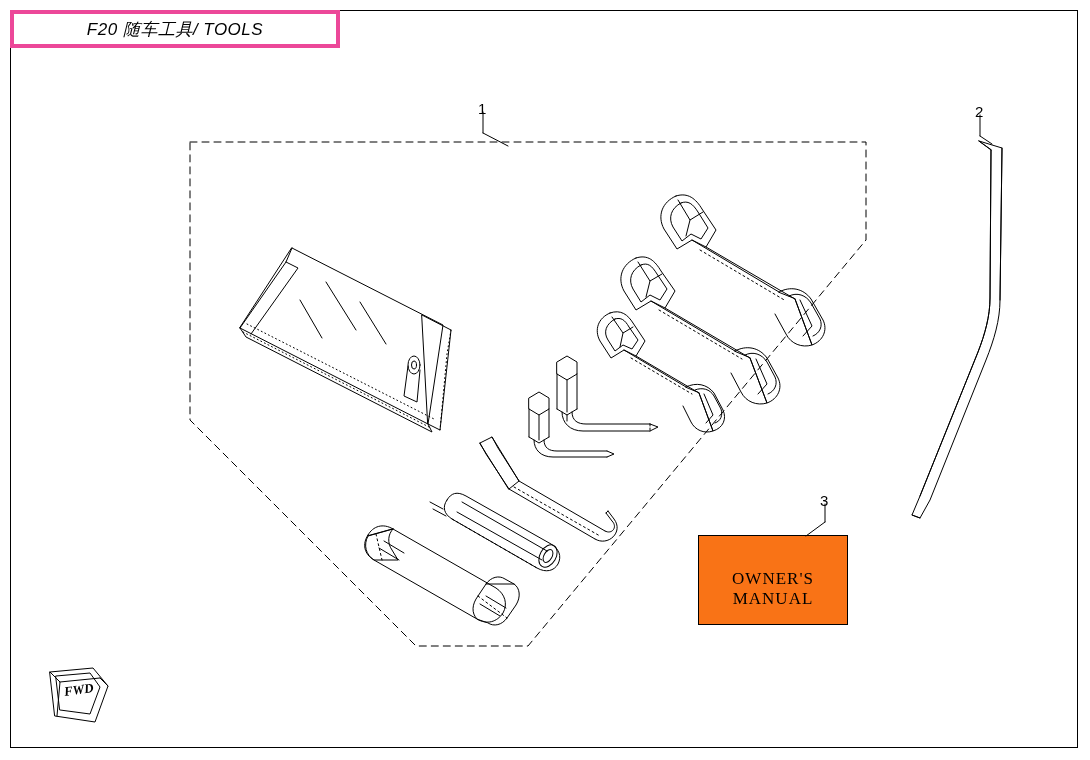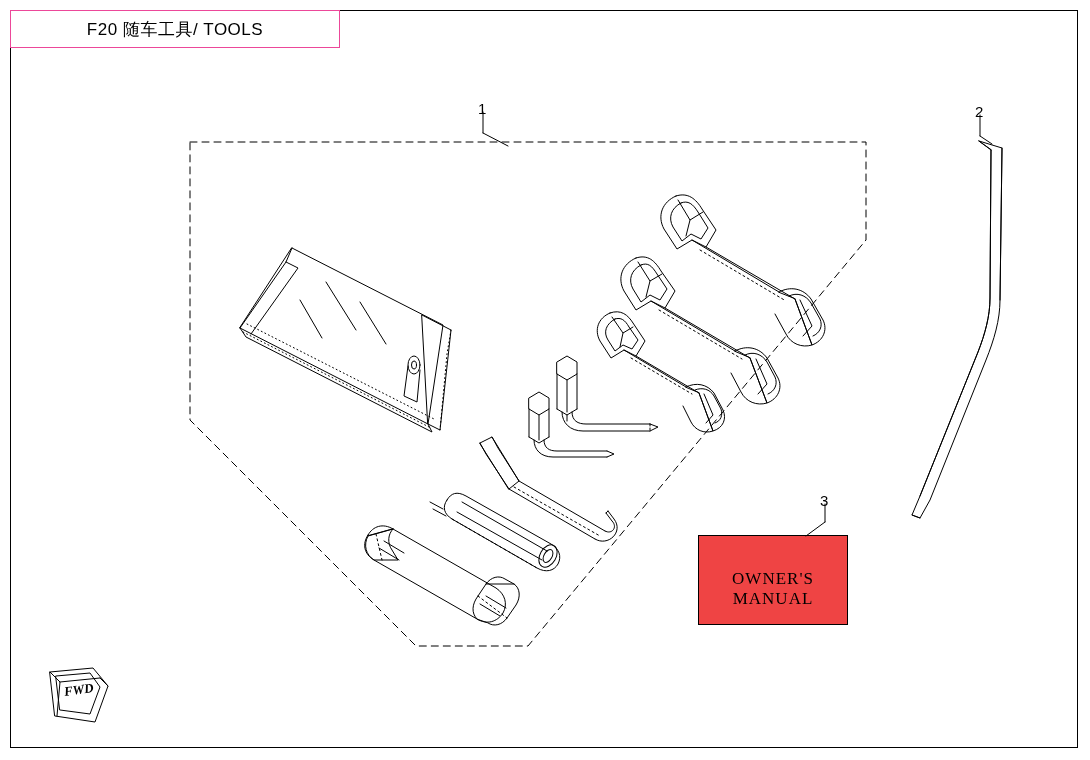--- a/index.html
+++ b/index.html
@@ -25,26 +25,27 @@
     height: 738px;
     border: 1px solid #000;
     box-sizing: border-box;
   }
   #title-box {
     position: absolute;
     left: 10px;
     top: 10px;
     width: 330px;
     height: 38px;
-    border: 1px solid #ec4899;
+    border: 4px solid #ec4899;
     box-sizing: border-box;
     background: #fff;
     display: flex;
     align-items: center;
     justify-content: center;
+    font-style: italic;
   }
   #title-text {
     font-size: 17px;
     letter-spacing: 0.5px;
     color: #000;
     white-space: nowrap;
   }
   .callout-label {
     position: absolute;
     font-size: 15px;
@@ -52,21 +53,21 @@
     font-family: "Liberation Sans", sans-serif;
   }
   #manual-box {
     position: absolute;
     left: 698px;
     top: 535px;
     width: 150px;
     height: 90px;
     border: 1px solid #000;
     box-sizing: border-box;
-    background: #ef4444;
+    background: #f97316;
   }
   #manual-text {
     position: absolute;
     left: 0;
     top: 33px;
     width: 100%;
     text-align: center;
     font-family: "Liberation Serif", serif;
     font-size: 17px;
     letter-spacing: 1px;

